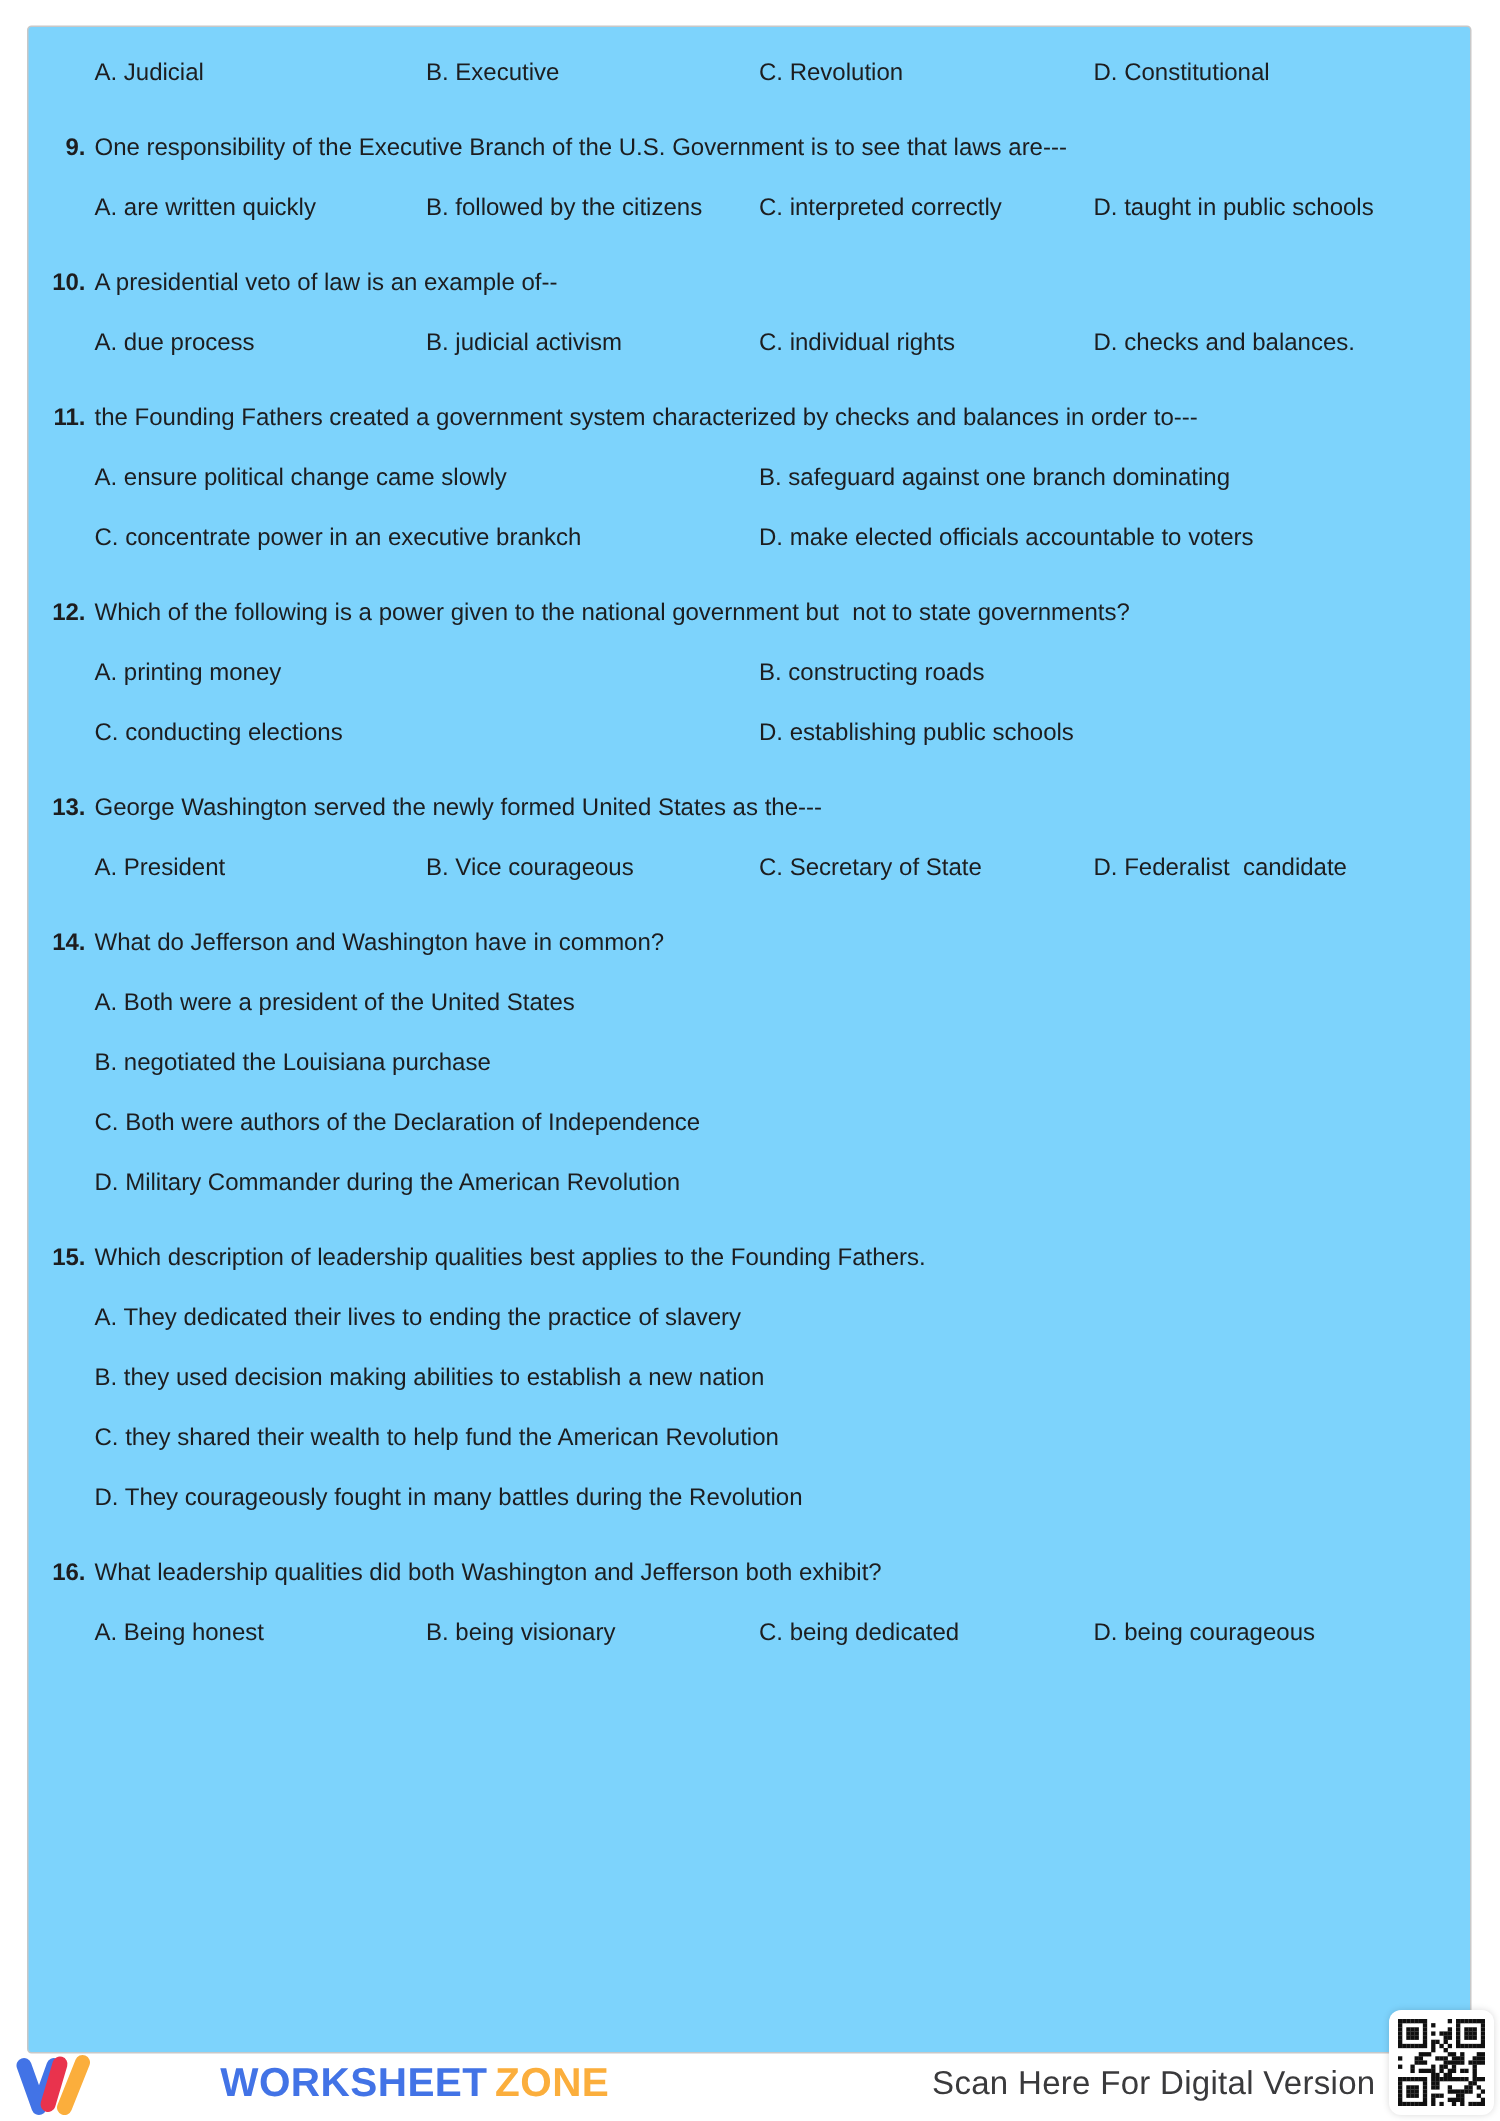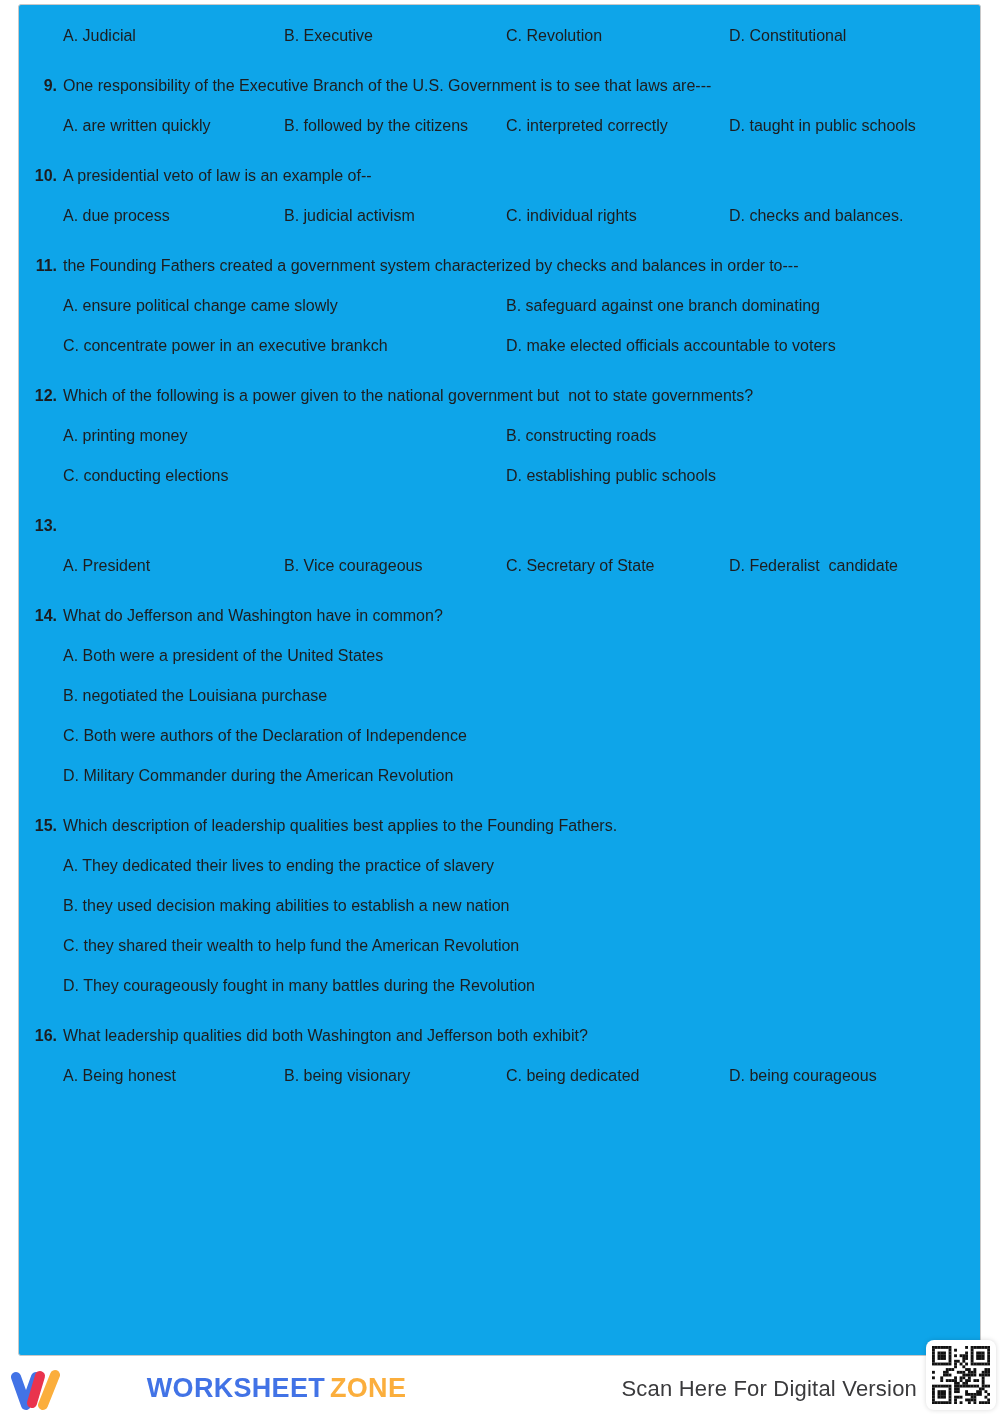--- a/index.html
+++ b/index.html
@@ -2,22 +2,22 @@
 <html><head>
 <meta charset="utf-8">
 <style>
   html,body{margin:0;padding:0;}
   body{
     width:1000px;height:1414px;position:relative;background:#ffffff;
     font-family:"Liberation Sans","DejaVu Sans",sans-serif;
     color:var(--text,#1d1d1f);overflow:hidden;
   }
   .sheet{
-    position:absolute;left:18px;top:4px;width:963px;height:1352px;
-    border:1px solid var(--border,#c8c8c8);border-radius:3px;background:#0ea5e9;
+    position:absolute;left:18px;top:17px;width:963px;height:1352px;
+    border:1px solid var(--border,#c8c8c8);border-radius:3px;background:#7dd3fc;
     box-sizing:border-box;
   }
   .content{position:relative;padding:11px 14px 0 44px;}
   .q-block{position:relative;}
   .q-block + .q-block{margin-top:10px;}
   .row{height:40px;display:flex;align-items:center;position:relative;}
   .q-text-row{font-size:16px;}
   .q-number{
     position:absolute;left:-36px;width:30px;text-align:right;
     font-weight:700;font-size:16px;color:var(--text,#1d1d1f);
@@ -107,20 +107,21 @@
           <span class="opt">B. constructing roads</span>
         </div>
         <div class="row opt-row two">
           <span class="opt">C. conducting elections</span>
           <span class="opt">D. establishing public schools</span>
         </div>
       </div>
       <div class="q-block">
         <div class="row q-text-row">
           <span class="q-number">13.</span>
+          <span class="q-text">George Washington served the newly formed United States as the---</span>
         </div>
         <div class="row opt-row four">
           <span class="opt">A. President</span>
           <span class="opt">B. Vice courageous</span>
           <span class="opt">C. Secretary of State</span>
           <span class="opt">D. Federalist  candidate</span>
         </div>
       </div>
       <div class="q-block">
         <div class="row q-text-row">

